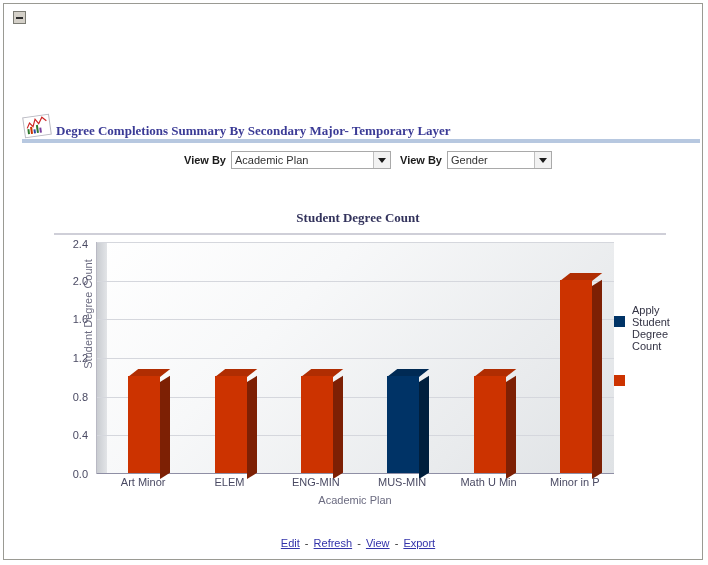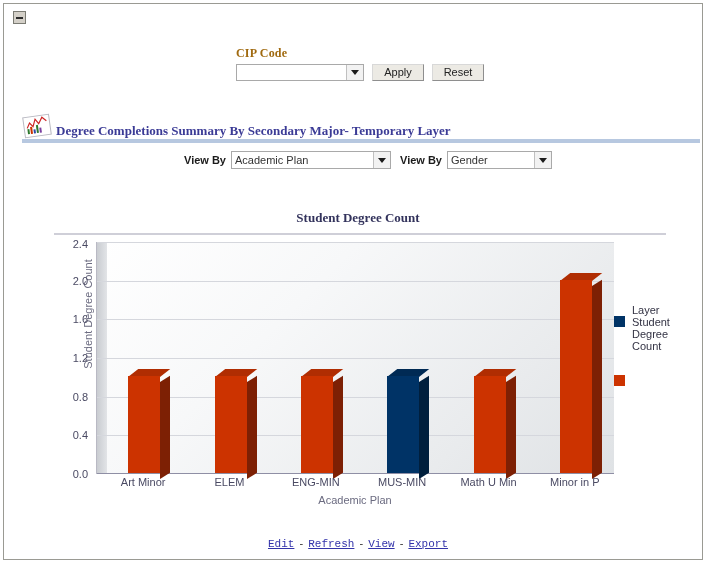--- a/index.html
+++ b/index.html
@@ -219,46 +219,33 @@
     position:absolute;left:0;top:12px;
     width:11px;height:11px;
   }
   
   .links{
     position:absolute;left:0;top:533px;width:708px;
     text-align:center;font-size:11px;
   }
   .links a{
     color:#3333aa;text-decoration:underline;cursor:pointer;
-    font-family:Liberation Mono, monospace;
+    font-family:Liberation Sans, sans-serif;
   }
   .links .sep{color:#333;margin:0 2px;}
 </style>
 </head>
 <body>
 
 <div class="page-frame">
 
   <div class="collapse-box">
     <span></span>
   </div>
 
-  <div class="prompt-area">
-    <span class="prompt-label">CIP Code</span>
-    <div class="prompt-row">
-      <div class="combo">
-        <span class="val"></span>
-        <span class="arrow">
-            <i></i>
-          </span>
-      </div>
-      <div class="btn">Apply</div>
-      <div class="btn">Reset</div>
-    </div>
-  </div>
 
   <svg class="report-icon" viewBox="0 0 34 26">
     <g transform="rotate(-8 17 13)">
       <rect x="4" y="3" width="26" height="20" fill="#ffffff" stroke="#b9b9c2" stroke-width="1"></rect>
       <polyline points="7,14 10,9 13,13 16,6 19,11 23,5 27,9" fill="none" stroke="#cc2222" stroke-width="1.2"></polyline>
       <rect x="7" y="15" width="2" height="5" fill="#2f7a2f"></rect>
       <rect x="10" y="13" width="2" height="7" fill="#cc3300"></rect>
       <rect x="13" y="16" width="2" height="4" fill="#2b49a8"></rect>
       <rect x="16" y="12" width="2" height="8" fill="#2f7a2f"></rect>
       <rect x="19" y="15" width="2" height="5" fill="#7a3fa0"></rect>
@@ -344,21 +331,21 @@
     <div class="xlabels" id="xlabels">
         <div class="xlabel" style="left: 47.1667px;">Art Minor</div>
         <div class="xlabel" style="left: 133.5px;">ELEM</div>
         <div class="xlabel" style="left: 219.833px;">ENG-MIN</div>
         <div class="xlabel" style="left: 306.167px;">MUS-MIN</div>
         <div class="xlabel" style="left: 392.5px;">Math U Min</div>
         <div class="xlabel" style="left: 478.833px;">Minor in P</div>
       </div>
     <div class="xaxis-title">Academic Plan</div>
     <div class="legend" id="legend">
-        <div class="legend-item"><span class="swatch" style="background: rgb(0, 51, 102);"></span><span>Layer Student Degree Count</span></div>
+        <div class="legend-item"><span class="swatch" style="background: rgb(0, 51, 102);"></span><span>Apply Student Degree Count</span></div>
         <div class="legend-item"><span class="swatch" style="background: rgb(204, 51, 0);"></span></div>
       </div>
   </div>
 
   <div class="links">
     <a>Edit</a>
     <span class="sep">-</span>
     <a>Refresh</a>
     <span class="sep">-</span>
     <a>View</a>

